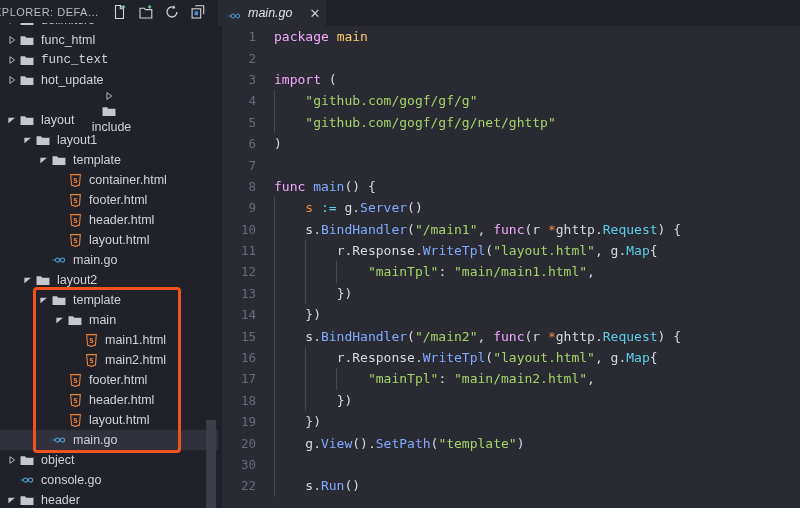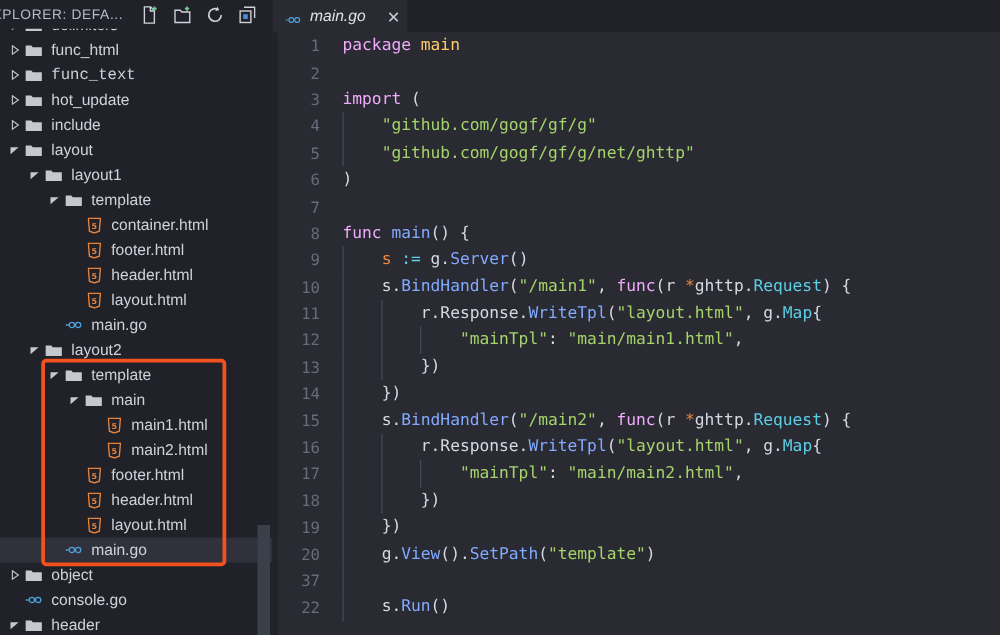--- a/index.html
+++ b/index.html
@@ -210,21 +210,21 @@
               <path d="M2.4 0.8L8.4 5 2.4 9.2z" fill="none" stroke="#c5c8ce" stroke-width="1.1"></path>
             </svg>
           </span>
           <span class="icon-slot">
             <svg class="folder-ico" viewBox="0 0 16 12">
               <path d="M0.6 1.2h5.2l1.3 1.6h8.3v8.2H0.6z" fill="#c5c8ce"></path>
             </svg>
           </span>
           <span class="label">hot_update</span>
         </div>
-        <div class="row" style="position: absolute; left: 0px; right: 0px; top: 67px;">
+        <div class="row" style="position: absolute; left: 0px; right: 0px; top: 67px; flex-direction: column;">
           <span style="width: 6px; flex: 0 0 auto;"></span>
           <span class="twisty">
             <svg viewBox="0 0 10 10" width="8" height="8">
               <path d="M2.4 0.8L8.4 5 2.4 9.2z" fill="none" stroke="#c5c8ce" stroke-width="1.1"></path>
             </svg>
           </span>
           <span class="icon-slot">
             <svg class="folder-ico" viewBox="0 0 16 12">
               <path d="M0.6 1.2h5.2l1.3 1.6h8.3v8.2H0.6z" fill="#c5c8ce"></path>
             </svg>
@@ -517,19 +517,19 @@
           <div class="cl" style="position: relative;"><span class="ln">11</span><span class="code"><span class="pl">        </span><span class="pl">r</span><span class="pl">.Response.</span><span class="fn">WriteTpl</span><span class="pun">(</span><span class="str">"layout.html"</span><span class="pl">, g.</span><span class="typ">Map</span><span class="pun">{</span></span><span style="position: absolute; left: 56px; top: 0px; height: 21.4px; width: 1px; background: rgb(68, 72, 90);"></span><span style="position: absolute; left: 87.2px; top: 0px; height: 21.4px; width: 1px; background: rgb(68, 72, 90);"></span></div>
           <div class="cl" style="position: relative;"><span class="ln">12</span><span class="code"><span class="pl">            </span><span class="str">"mainTpl"</span><span class="pun">: </span><span class="str">"main/main1.html"</span><span class="pun">,</span></span><span style="position: absolute; left: 56px; top: 0px; height: 21.4px; width: 1px; background: rgb(68, 72, 90);"></span><span style="position: absolute; left: 87.2px; top: 0px; height: 21.4px; width: 1px; background: rgb(68, 72, 90);"></span><span style="position: absolute; left: 118.4px; top: 0px; height: 21.4px; width: 1px; background: rgb(68, 72, 90);"></span></div>
           <div class="cl" style="position: relative;"><span class="ln">13</span><span class="code"><span class="pl">        </span><span class="pun">})</span></span><span style="position: absolute; left: 56px; top: 0px; height: 21.4px; width: 1px; background: rgb(68, 72, 90);"></span><span style="position: absolute; left: 87.2px; top: 0px; height: 21.4px; width: 1px; background: rgb(68, 72, 90);"></span></div>
           <div class="cl" style="position: relative;"><span class="ln">14</span><span class="code"><span class="pl">    </span><span class="pun">})</span></span><span style="position: absolute; left: 56px; top: 0px; height: 21.4px; width: 1px; background: rgb(68, 72, 90);"></span></div>
           <div class="cl" style="position: relative;"><span class="ln">15</span><span class="code"><span class="pl">    </span><span class="pl">s</span><span class="pun">.</span><span class="fn">BindHandler</span><span class="pun">(</span><span class="str">"/main2"</span><span class="pun">, </span><span class="kw">func</span><span class="pl">(r </span><span class="var">*</span><span class="pl">ghttp.</span><span class="typ">Request</span><span class="pun">) {</span></span><span style="position: absolute; left: 56px; top: 0px; height: 21.4px; width: 1px; background: rgb(68, 72, 90);"></span></div>
           <div class="cl" style="position: relative;"><span class="ln">16</span><span class="code"><span class="pl">        </span><span class="pl">r</span><span class="pl">.Response.</span><span class="fn">WriteTpl</span><span class="pun">(</span><span class="str">"layout.html"</span><span class="pl">, g.</span><span class="typ">Map</span><span class="pun">{</span></span><span style="position: absolute; left: 56px; top: 0px; height: 21.4px; width: 1px; background: rgb(68, 72, 90);"></span><span style="position: absolute; left: 87.2px; top: 0px; height: 21.4px; width: 1px; background: rgb(68, 72, 90);"></span></div>
           <div class="cl" style="position: relative;"><span class="ln">17</span><span class="code"><span class="pl">            </span><span class="str">"mainTpl"</span><span class="pun">: </span><span class="str">"main/main2.html"</span><span class="pun">,</span></span><span style="position: absolute; left: 56px; top: 0px; height: 21.4px; width: 1px; background: rgb(68, 72, 90);"></span><span style="position: absolute; left: 87.2px; top: 0px; height: 21.4px; width: 1px; background: rgb(68, 72, 90);"></span><span style="position: absolute; left: 118.4px; top: 0px; height: 21.4px; width: 1px; background: rgb(68, 72, 90);"></span></div>
           <div class="cl" style="position: relative;"><span class="ln">18</span><span class="code"><span class="pl">        </span><span class="pun">})</span></span><span style="position: absolute; left: 56px; top: 0px; height: 21.4px; width: 1px; background: rgb(68, 72, 90);"></span><span style="position: absolute; left: 87.2px; top: 0px; height: 21.4px; width: 1px; background: rgb(68, 72, 90);"></span></div>
           <div class="cl" style="position: relative;"><span class="ln">19</span><span class="code"><span class="pl">    </span><span class="pun">})</span></span><span style="position: absolute; left: 56px; top: 0px; height: 21.4px; width: 1px; background: rgb(68, 72, 90);"></span></div>
           <div class="cl" style="position: relative;"><span class="ln">20</span><span class="code"><span class="pl">    </span><span class="pl">g.</span><span class="fn">View</span><span class="pun">().</span><span class="fn">SetPath</span><span class="pun">(</span><span class="str">"template"</span><span class="pun">)</span></span><span style="position: absolute; left: 56px; top: 0px; height: 21.4px; width: 1px; background: rgb(68, 72, 90);"></span></div>
-          <div class="cl" style="position: relative;"><span class="ln">37</span><span style="position: absolute; left: 56px; top: 0px; height: 21.4px; width: 1px; background: rgb(68, 72, 90);"></span></div>
+          <div class="cl" style="position: relative;"><span class="ln">30</span><span style="position: absolute; left: 56px; top: 0px; height: 21.4px; width: 1px; background: rgb(68, 72, 90);"></span></div>
           <div class="cl" style="position: relative;"><span class="ln">22</span><span class="code"><span class="pl">    </span><span class="pl">s.</span><span class="fn">Run</span><span class="pun">()</span></span><span style="position: absolute; left: 56px; top: 0px; height: 21.4px; width: 1px; background: rgb(68, 72, 90);"></span></div>
         </div>
     </div>
   </div>
 
 </div>
 
 </body></html>

